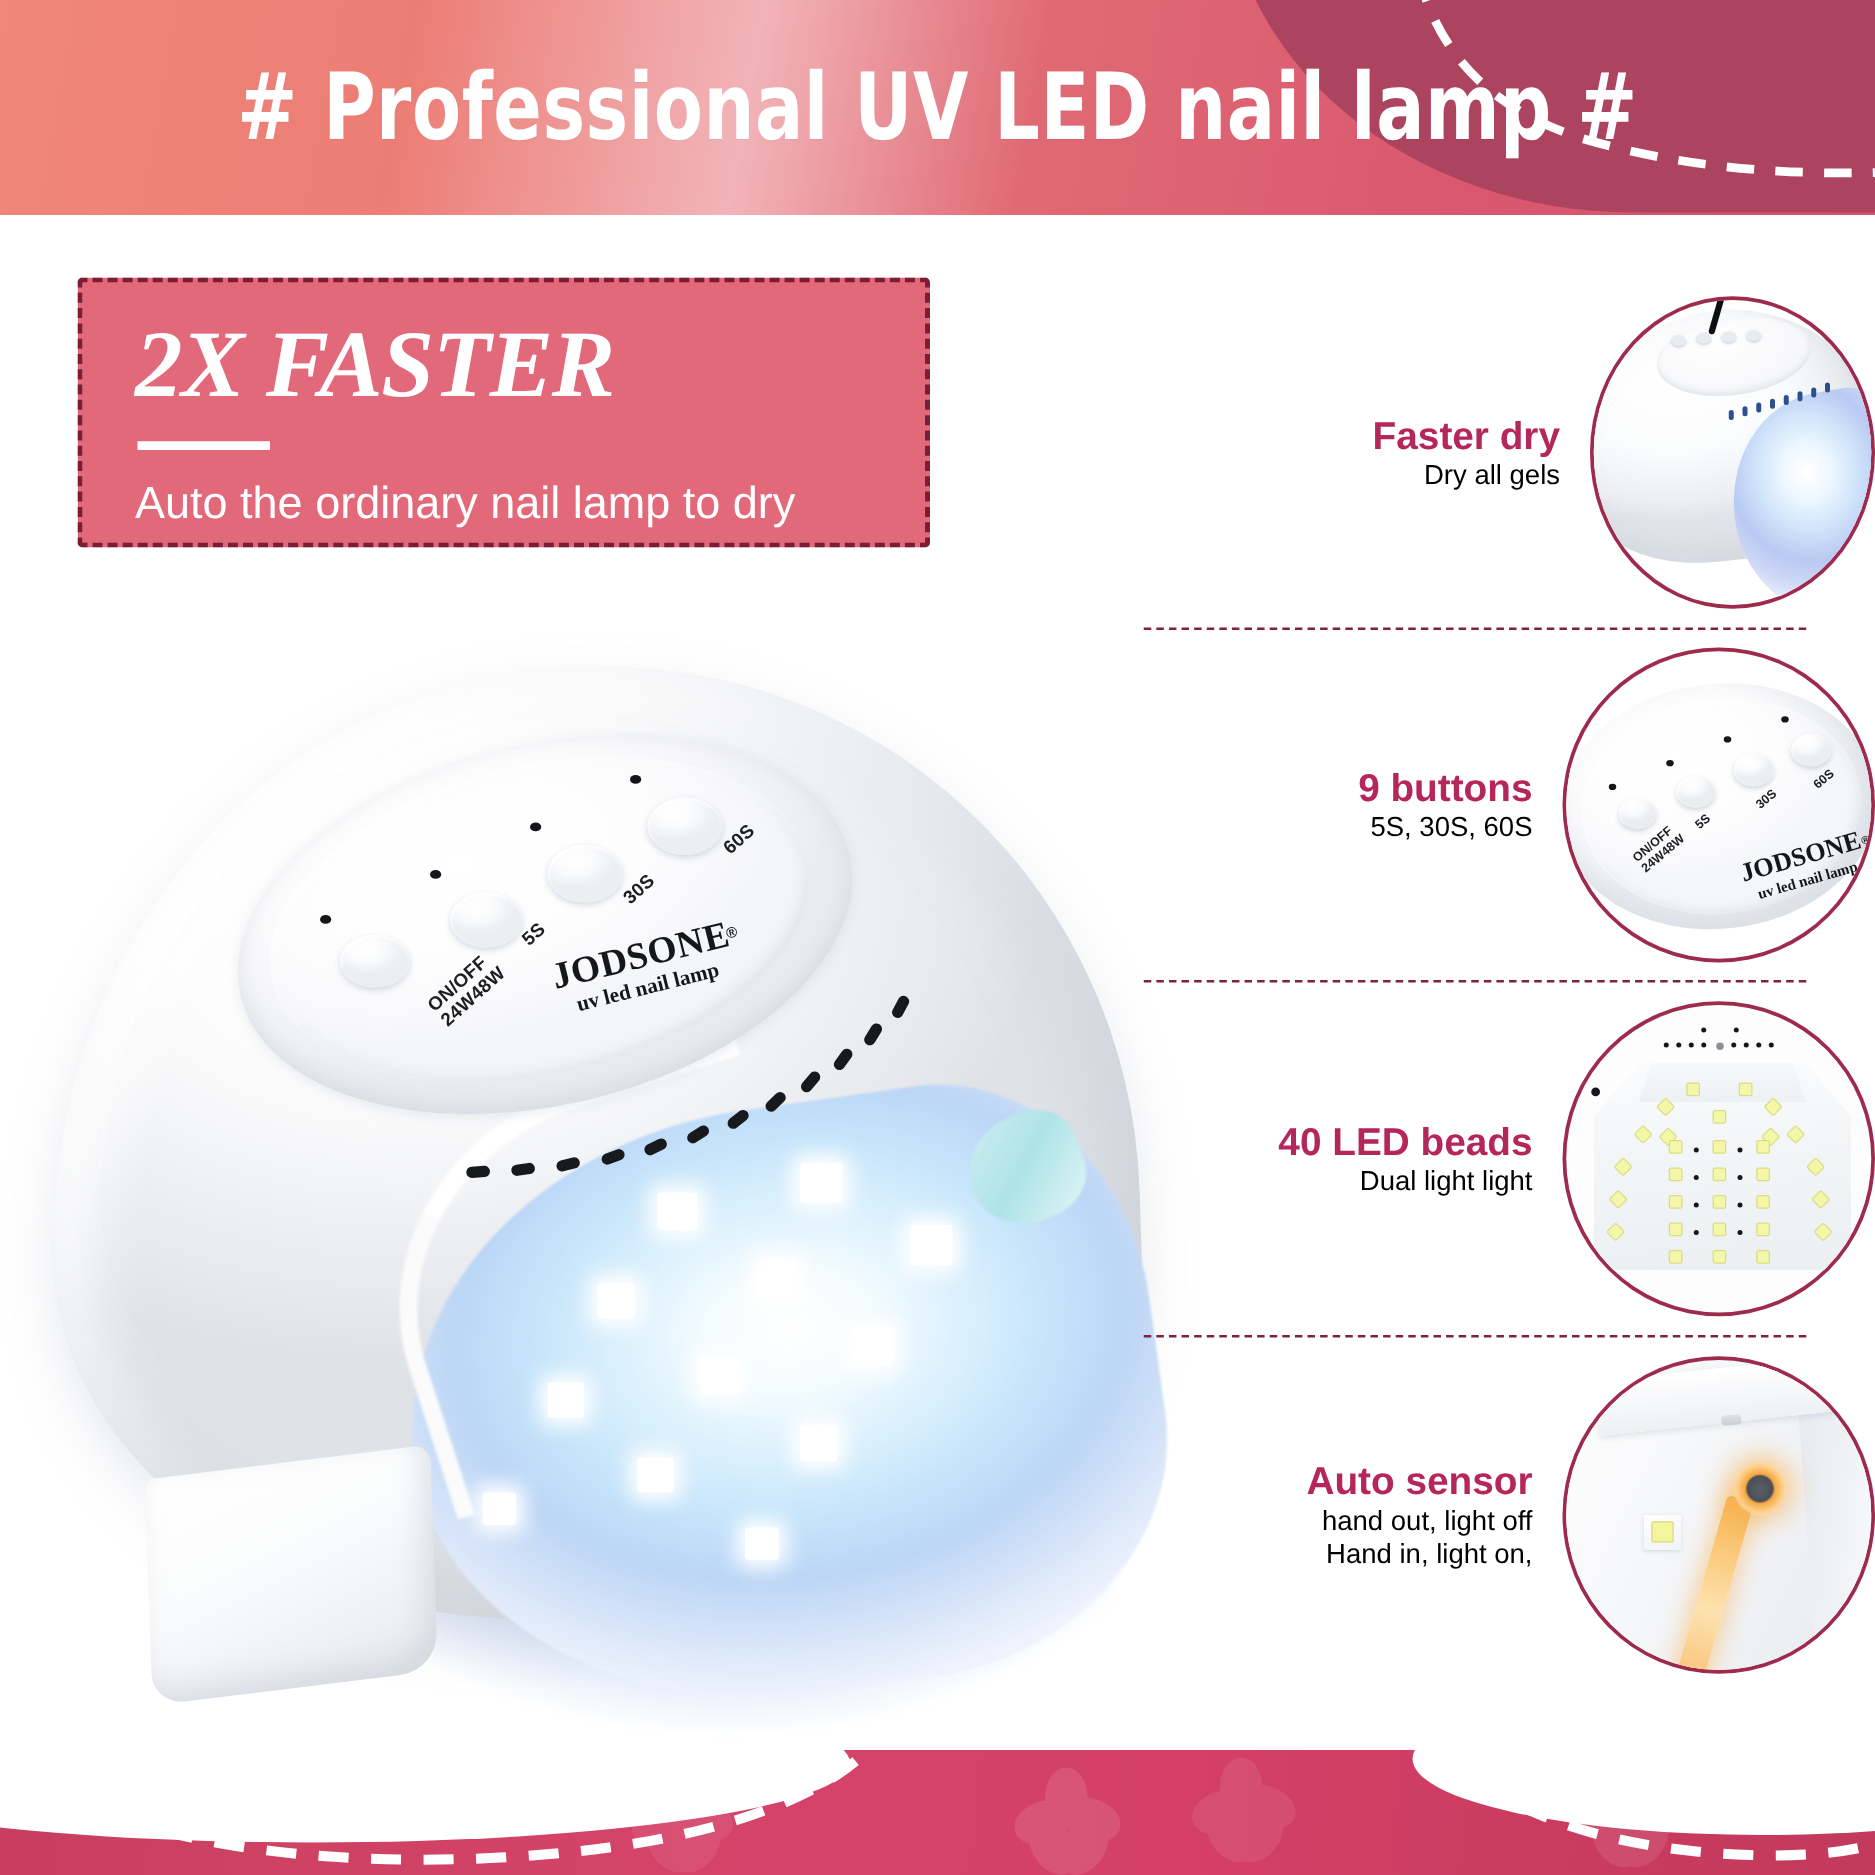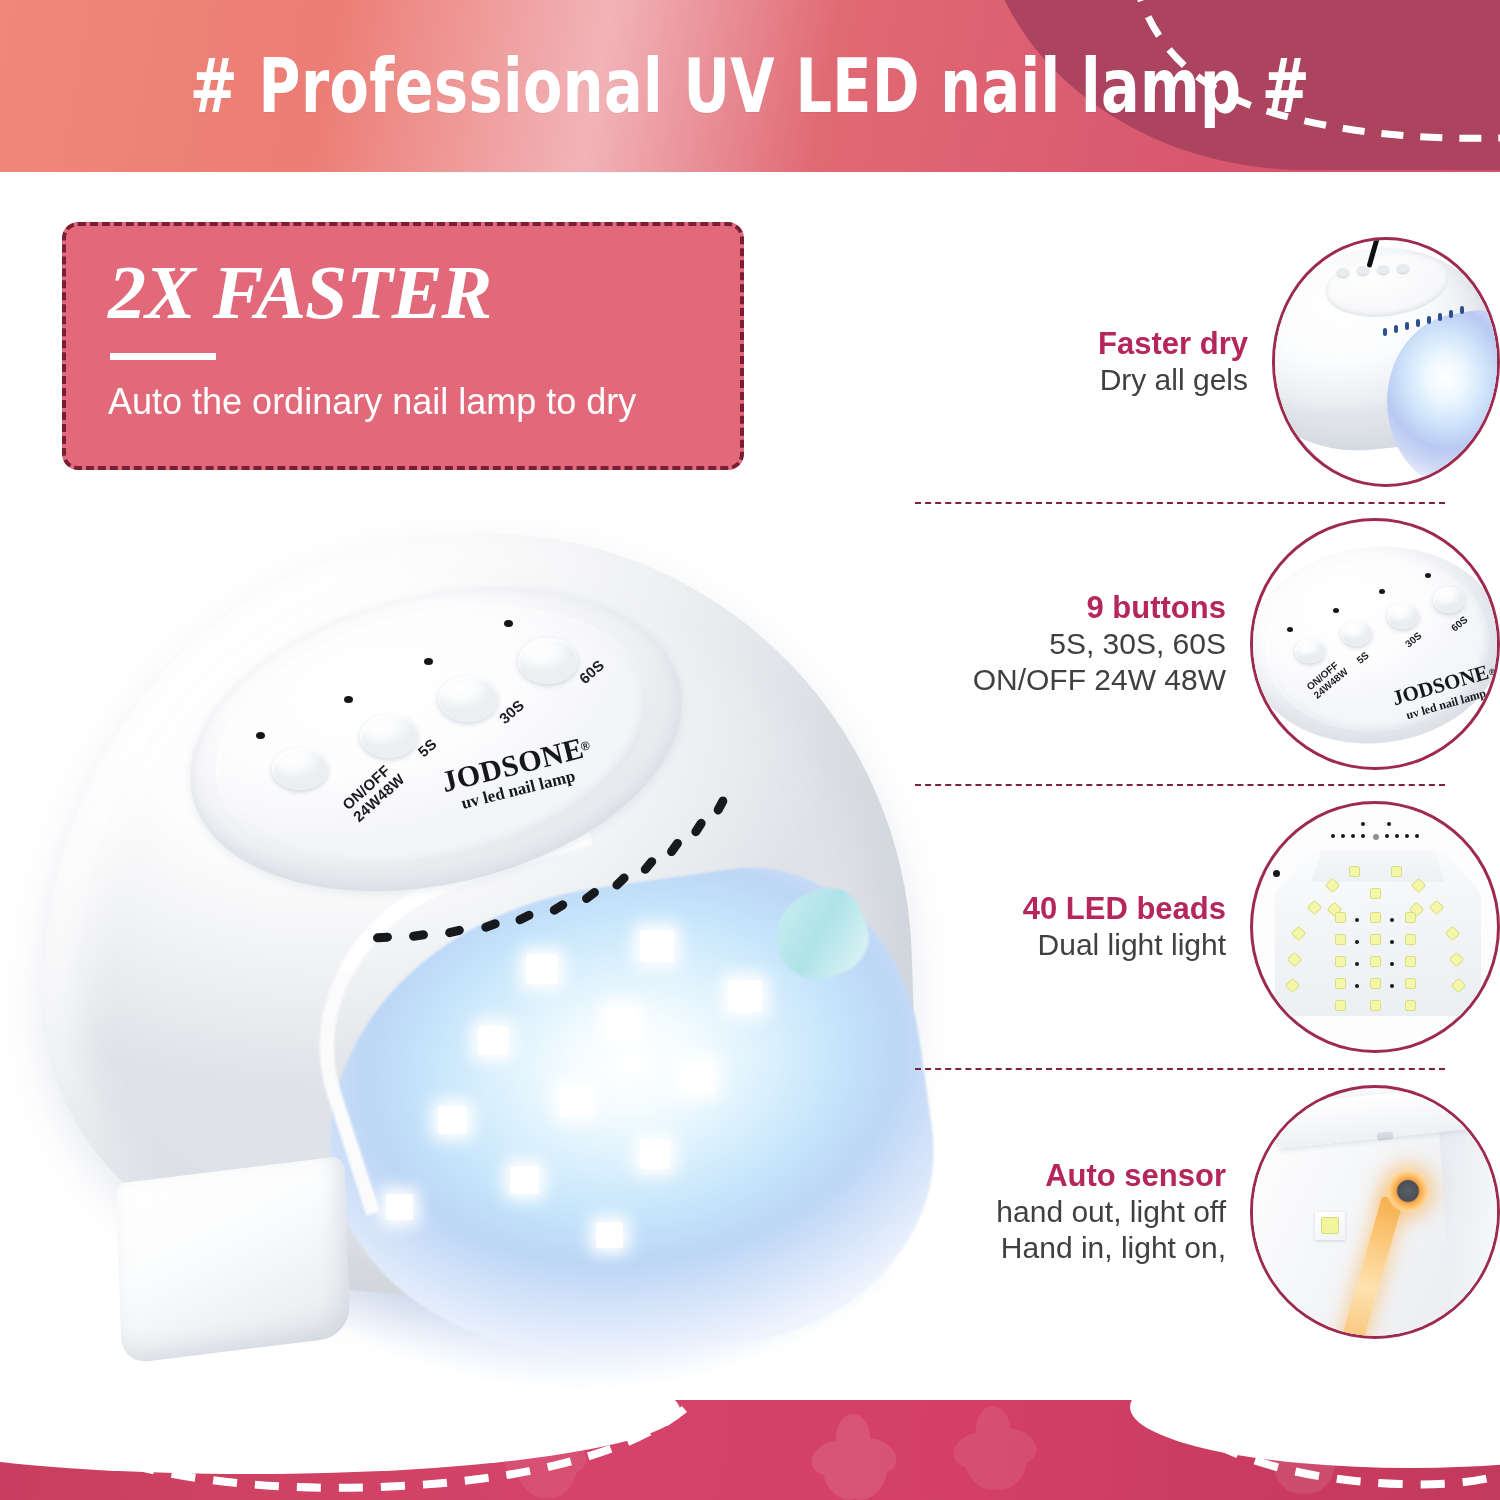--- a/index.html
+++ b/index.html
@@ -41,24 +41,24 @@
     font-size:74px;
     letter-spacing:0.5px;
     transform:scaleX(0.86);
     text-shadow:0 1px 0 rgba(0,0,0,0.04);
     white-space:nowrap;
     z-index:5;
   }
 
   
   #faster-box{
-    position:absolute; left:62px; top:222px; width:682px; height:248px;
+    position:absolute; left:62px; top:222px; width:682px; height:216px;
     background:#e2697a;
     border:4px dashed #7a1f33;
-    border-radius:16px;
+    border-radius:4px;
     padding:30px 40px 0 42px;
   }
   #faster-headline{
     font-family:"Liberation Serif","DejaVu Serif",serif;
     font-style:italic; font-weight:700;
     font-size:76px; line-height:0.96;
     color:#ffffff;
     letter-spacing:-1px;
   }
   #faster-rule{
@@ -195,21 +195,21 @@
     display:flex; align-items:center; justify-content:flex-end;
   }
   .feature-text{
     text-align:right; padding-right:24px; flex:1 1 auto;
   }
   .feature-title{
     font-size:31px; font-weight:700; color:#b5265a;
     line-height:1.18; white-space:nowrap;
   }
   .feature-desc{
-    font-size:30px; font-weight:400; color:#404040;
+    font-size:22px; font-weight:400; color:#000000;
     line-height:1.2; white-space:nowrap;
   }
   .feature-circle{
     position:relative; flex:0 0 auto;
     border:3px solid #9e2a4e;
     border-radius:50%;
     overflow:hidden;
     background:#ffffff;
   }
   .sep{
@@ -466,21 +466,20 @@
       <div class="c1-vent" style="left:185px;top:66px;"></div>
     </div>
   </div>
 
   <div class="sep" style="margin-top:14px;margin-bottom:12px;"></div>
 
   <div class="feature-row" style="height:256px;">
     <div class="feature-text">
       <div class="feature-title">9 buttons</div>
       <div class="feature-desc">5S, 30S, 60S</div>
-      <div class="feature-desc">ON/OFF 24W 48W</div>
     </div>
     <div class="feature-circle" id="c2">
       <div class="p-oval"></div>
       <div class="p-oval-in"></div>
 
       <div class="c2-btn" style="left:42px;top:118px;width:30px;height:24px;"></div>
       <div class="c2-dot" style="left:34px;top:106px;"></div>
       <div class="c2-lbl" style="left:54px;top:148px;transform:rotate(-40deg);">
         <span>ON/OFF</span><br>
         <span>24W48W</span>

